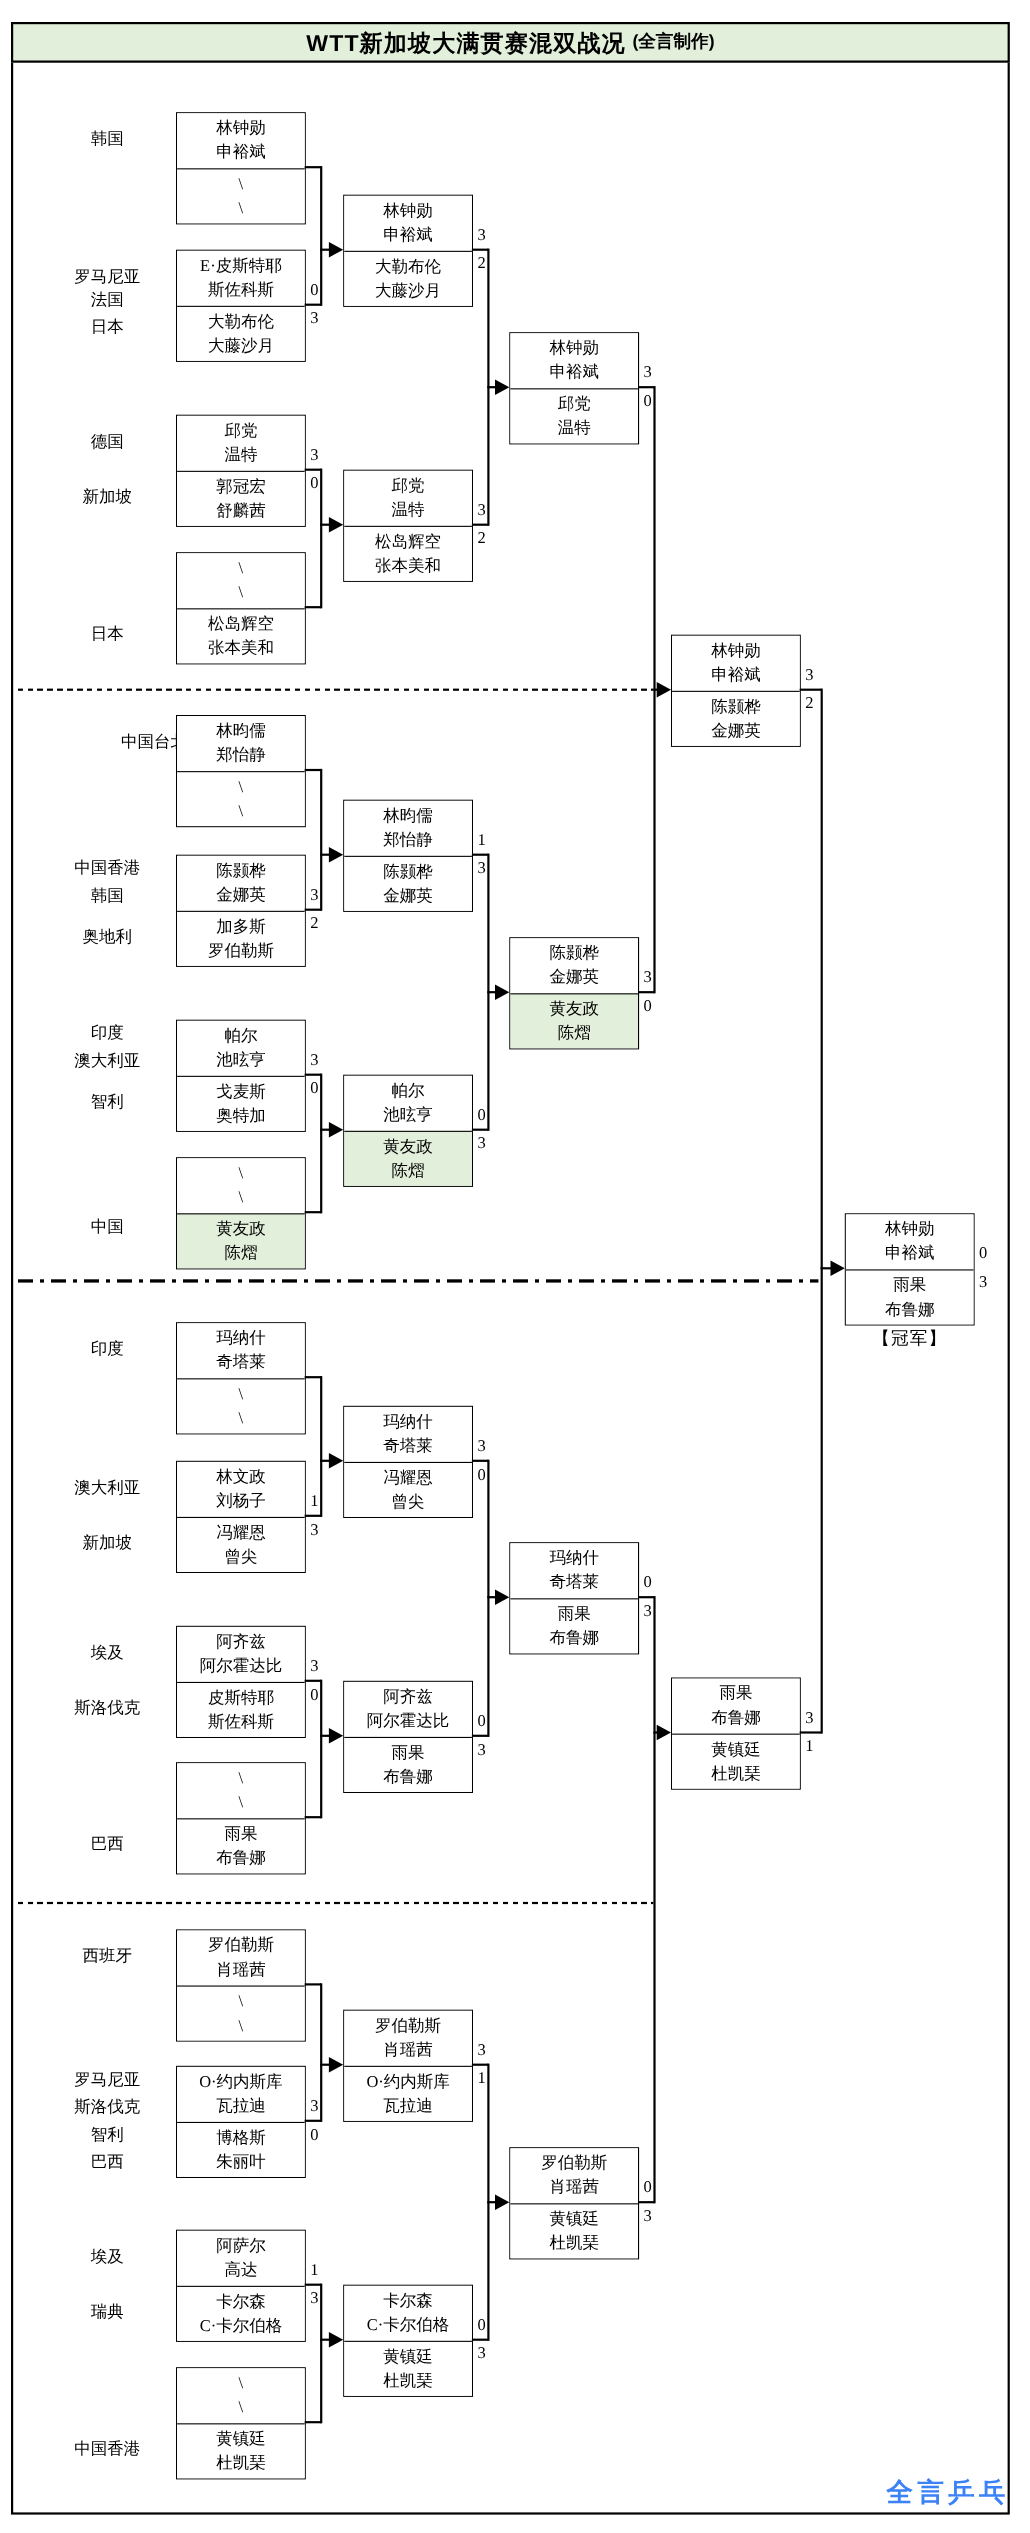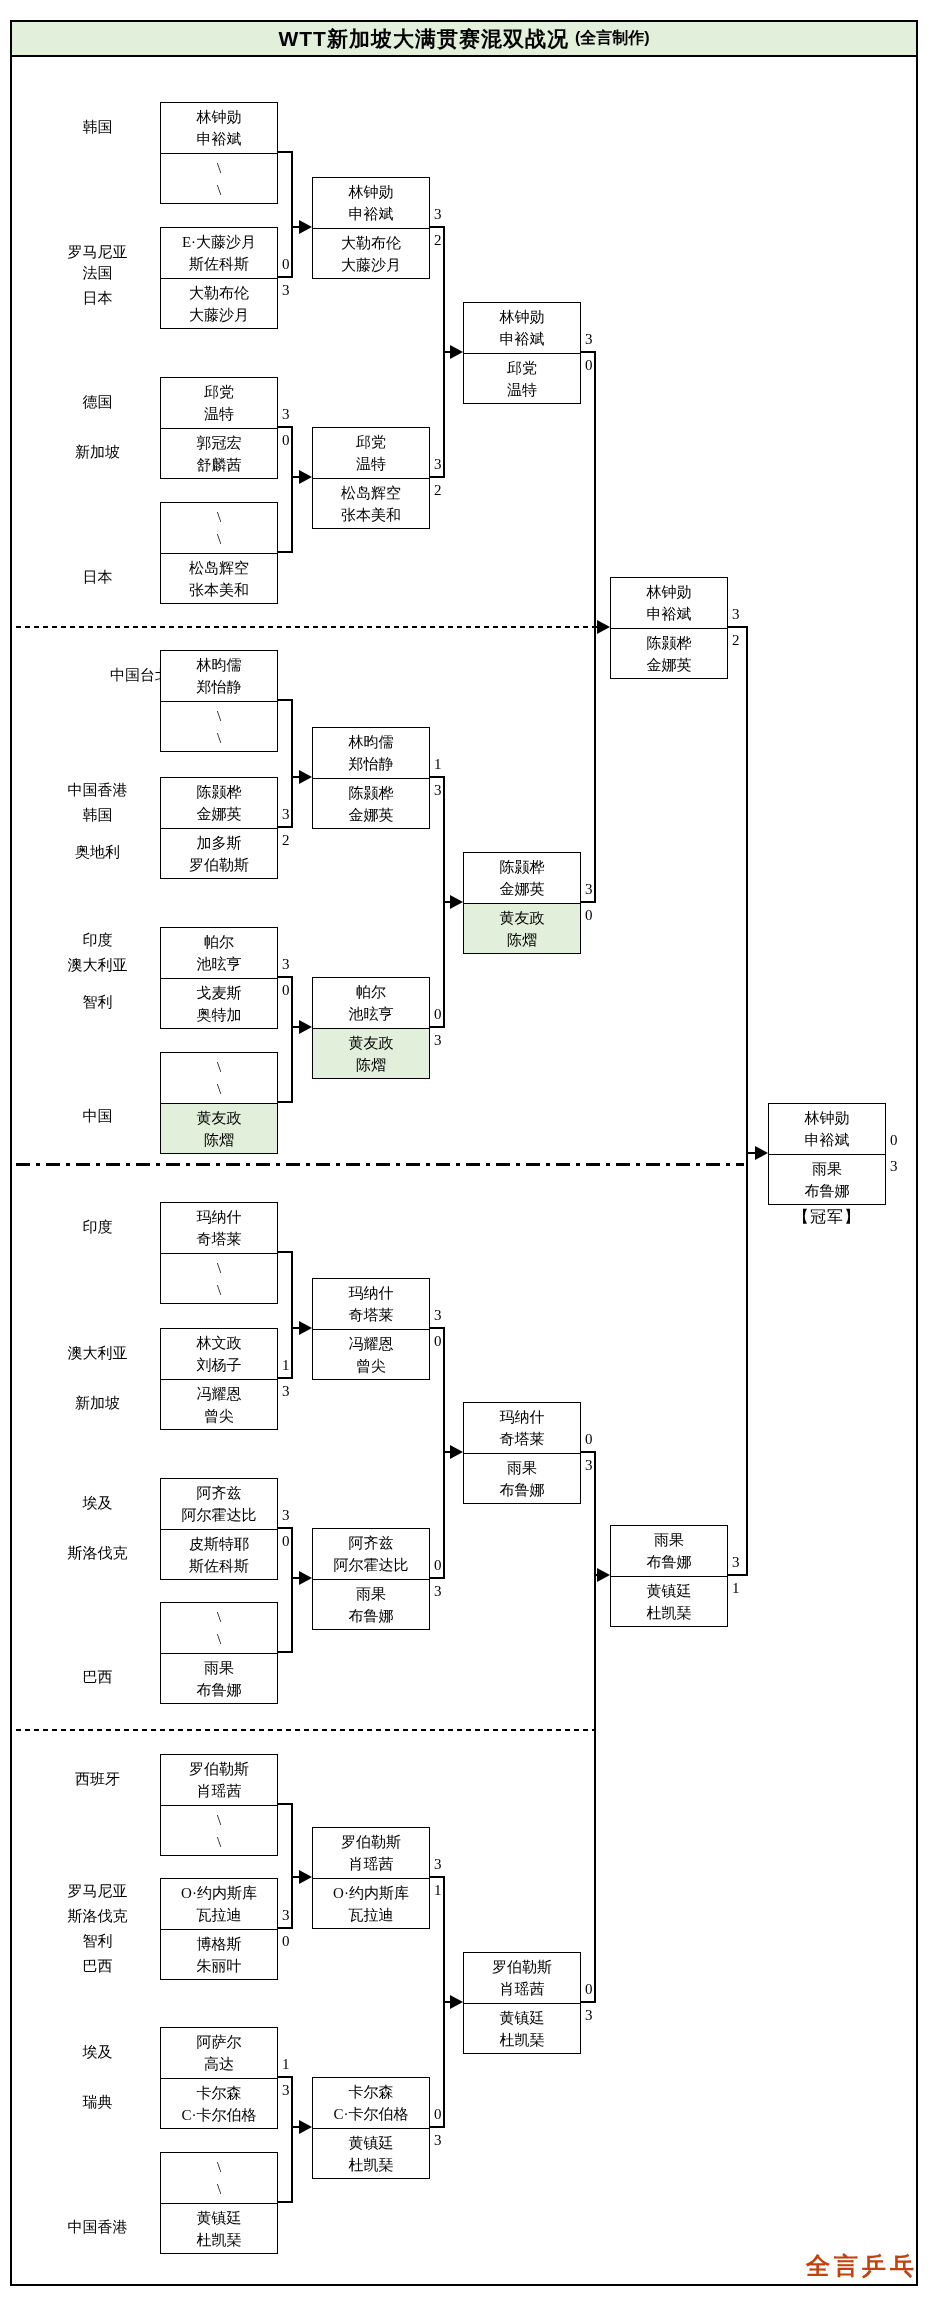--- a/index.html
+++ b/index.html
@@ -126,21 +126,21 @@
           <div>林钟勋</div>
           <div>申裕斌</div>
         </div>
         <div class="mcell second">
           <div>\</div>
           <div>\</div>
         </div>
       </div>
       <div class="match" style="left: 160px; top: 227px;">
         <div class="mcell">
-          <div>E·大藤沙月</div>
+          <div>E·皮斯特耶</div>
           <div>斯佐科斯</div>
         </div>
         <div class="mcell second">
           <div>大勒布伦</div>
           <div>大藤沙月</div>
         </div>
       </div>
       <div class="score" style="left: 282px; top: 255px;">0</div>
       <div class="score" style="left: 282px; top: 281px;">3</div>
       <div class="match" style="left: 160px; top: 377px;">
@@ -550,14 +550,14 @@
       <div class="hline" style="left: 727px; top: 626px; width: 20px;"></div>
       <div class="hline" style="left: 727px; top: 1574px; width: 20px;"></div>
       <div class="vline" style="left: 746px; top: 626px; height: 949.5px;"></div>
       <div class="hline" style="left: 746px; top: 1152px; width: 10px;"></div>
       <div class="arrow" style="left: 755px; top: 1146px;"></div>
       <div class="sep-dash" style="left: 16px; top: 626px; width: 578px;"></div>
       <div class="sep-dashdot" style="left: 16px; top: 1163px; width: 728px;"></div>
       <div class="sep-dash" style="left: 16px; top: 1729px; width: 578px;"></div>
     </div>
   <div id="champion-caption">【冠军】</div>
-  <div id="watermark" style="color: #c2410c; margin-left: 32px;">全言乒乓</div>
+  <div id="watermark" style="color: #3b82f6; margin-left: 32px;">全言乒乓</div>
 </div>
 
 </body></html>

